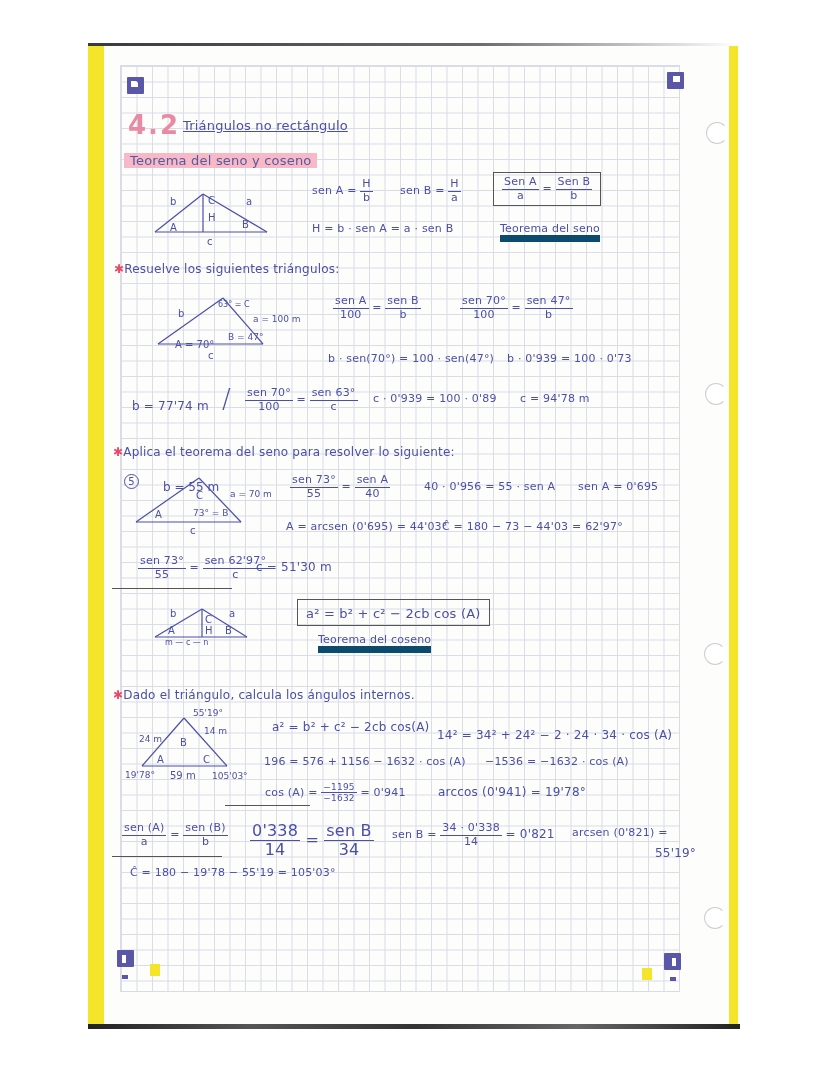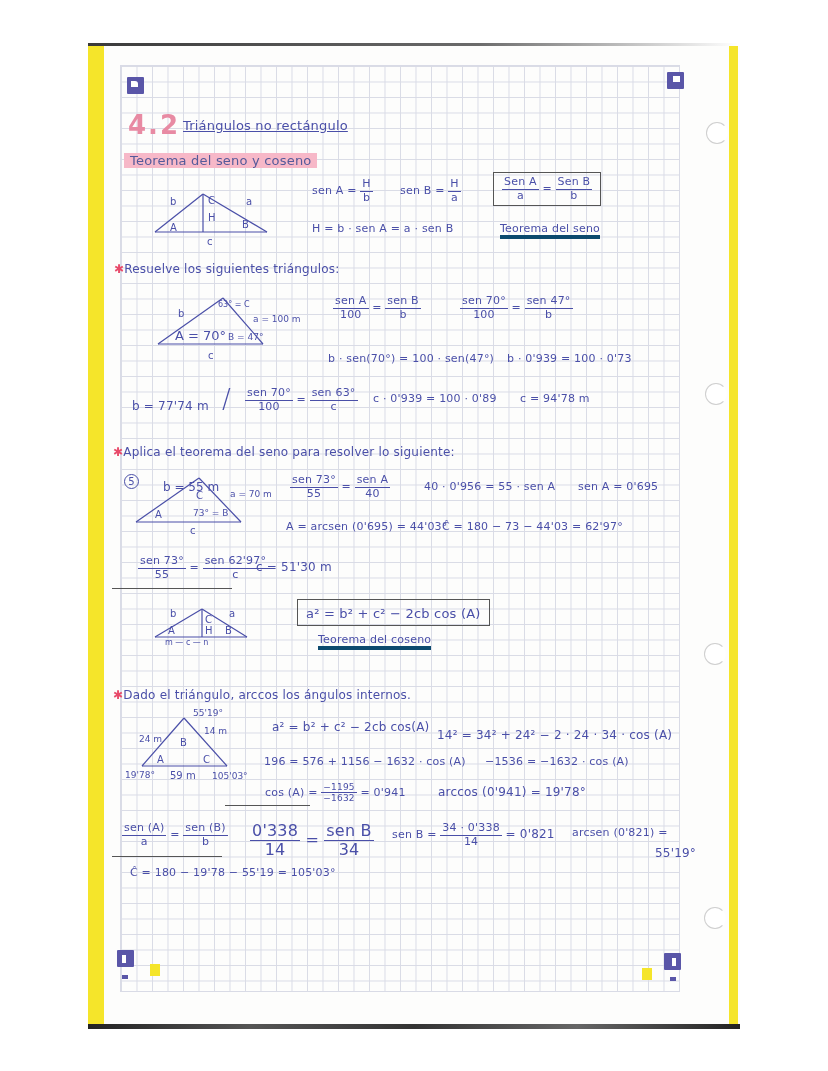--- a/index.html
+++ b/index.html
@@ -22,21 +22,21 @@
   .ysq{position:absolute;width:10px;height:12px;background:#f5e52a;}
   .hole{position:absolute;width:20px;height:20px;border:1.5px solid #cfcfcf;border-radius:50%;border-right-color:transparent;background:#fff;}
   .hw{position:absolute;color:#4a4fa8;font-family:"DejaVu Sans",sans-serif;font-size:11px;white-space:nowrap;letter-spacing:0.2px;}
   .pink{color:#e88aa3;}
   .big{font-size:26px;font-weight:bold;letter-spacing:2px;}
   .title{font-size:13px;text-decoration:underline;}
   .hl{background:#f7b8c8;padding:0 6px;color:#555a9a;font-size:13px;}
   .frac{display:inline-flex;flex-direction:column;align-items:center;vertical-align:middle;line-height:1.15;}
   .frac .n{border-bottom:1px solid #4a4fa8;padding:0 2px;}
   .box{position:absolute;border:1.3px solid #555;padding:3px 8px;}
-  .ul-pink{border-bottom:4px solid #0c4a6e;}
+  .ul-pink{border-bottom:7px solid #0c4a6e;}
   .star{color:#e84a6a;font-size:12px;}
   .rule{position:absolute;height:1px;background:#555;}
   svg.tri{position:absolute;overflow:visible;}
   svg.tri line, svg.tri path{stroke:#4a4fa8;stroke-width:1.2;fill:none;}
   .tlabel{position:absolute;color:#4a4fa8;font-size:10px;white-space:nowrap;}
 </style>
 </head>
 <body>
 
 <div class="topline"></div>
@@ -111,21 +111,21 @@
 
 <div class="hw" style="left:114px;top:262px;font-size:12px"><span class="star">✱</span><span>Resuelve los siguientes triángulos:</span></div>
 <svg class="tri" style="left:158px;top:298px" width="110" height="48">
   <line x1="0" y1="46" x2="105" y2="46"></line>
     <line x1="0" y1="46" x2="65" y2="0"></line>
     <line x1="65" y1="0" x2="105" y2="46"></line>
 </svg>
 <span class="tlabel" style="left:178px;top:308px">b</span>
 <span class="tlabel" style="left:218px;top:300px;font-size:8px">63° = C</span>
 <span class="tlabel" style="left:253px;top:314px;font-size:9px">a = 100 m</span>
-<span class="tlabel" style="left:175px;top:328px;font-size:13px">A = 70°</span>
+<span class="tlabel" style="left:175px;top:339px;font-size:10px">A = 70°</span>
 <span class="tlabel" style="left:228px;top:332px;font-size:9px">B = 47°</span>
 <span class="tlabel" style="left:208px;top:350px">c</span>
 
 <div class="hw" style="left:333px;top:295px">
   <span class="frac">
       <span class="n">sen A</span>
       <span>100</span>
     </span> =
   <span class="frac">
       <span class="n">sen B</span>
@@ -213,21 +213,21 @@
 <span class="tlabel" style="left:205px;top:625px">H</span>
 <span class="tlabel" style="left:168px;top:625px">A</span>
 <span class="tlabel" style="left:225px;top:625px">B</span>
 <span class="tlabel" style="left:165px;top:638px;font-size:8px">m — c — n</span>
 
 <div class="box" style="left:297px;top:599px">
   <span class="hw" style="position:static;font-size:13px">a² = b² + c² − 2cb cos (A)</span>
 </div>
 <div class="hw ul-pink" style="left:318px;top:633px">Teorema del coseno</div>
 
-<div class="hw" style="left:113px;top:688px;font-size:12px"><span class="star">✱</span><span>Dado el triángulo, arccos los ángulos internos.</span></div>
+<div class="hw" style="left:113px;top:688px;font-size:12px"><span class="star">✱</span><span>Dado el triángulo, calcula los ángulos internos.</span></div>
 <svg class="tri" style="left:142px;top:716px" width="90" height="52">
   <line x1="0" y1="50" x2="85" y2="50"></line>
     <line x1="0" y1="50" x2="42" y2="2"></line>
     <line x1="42" y1="2" x2="85" y2="50"></line>
 </svg>
 <span class="tlabel" style="left:193px;top:708px;font-size:9px">55'19°</span>
 <span class="tlabel" style="left:139px;top:734px;font-size:9px">24 m</span>
 <span class="tlabel" style="left:204px;top:726px;font-size:9px">14 m</span>
 <span class="tlabel" style="left:180px;top:737px">B</span>
 <span class="tlabel" style="left:157px;top:754px">A</span>

